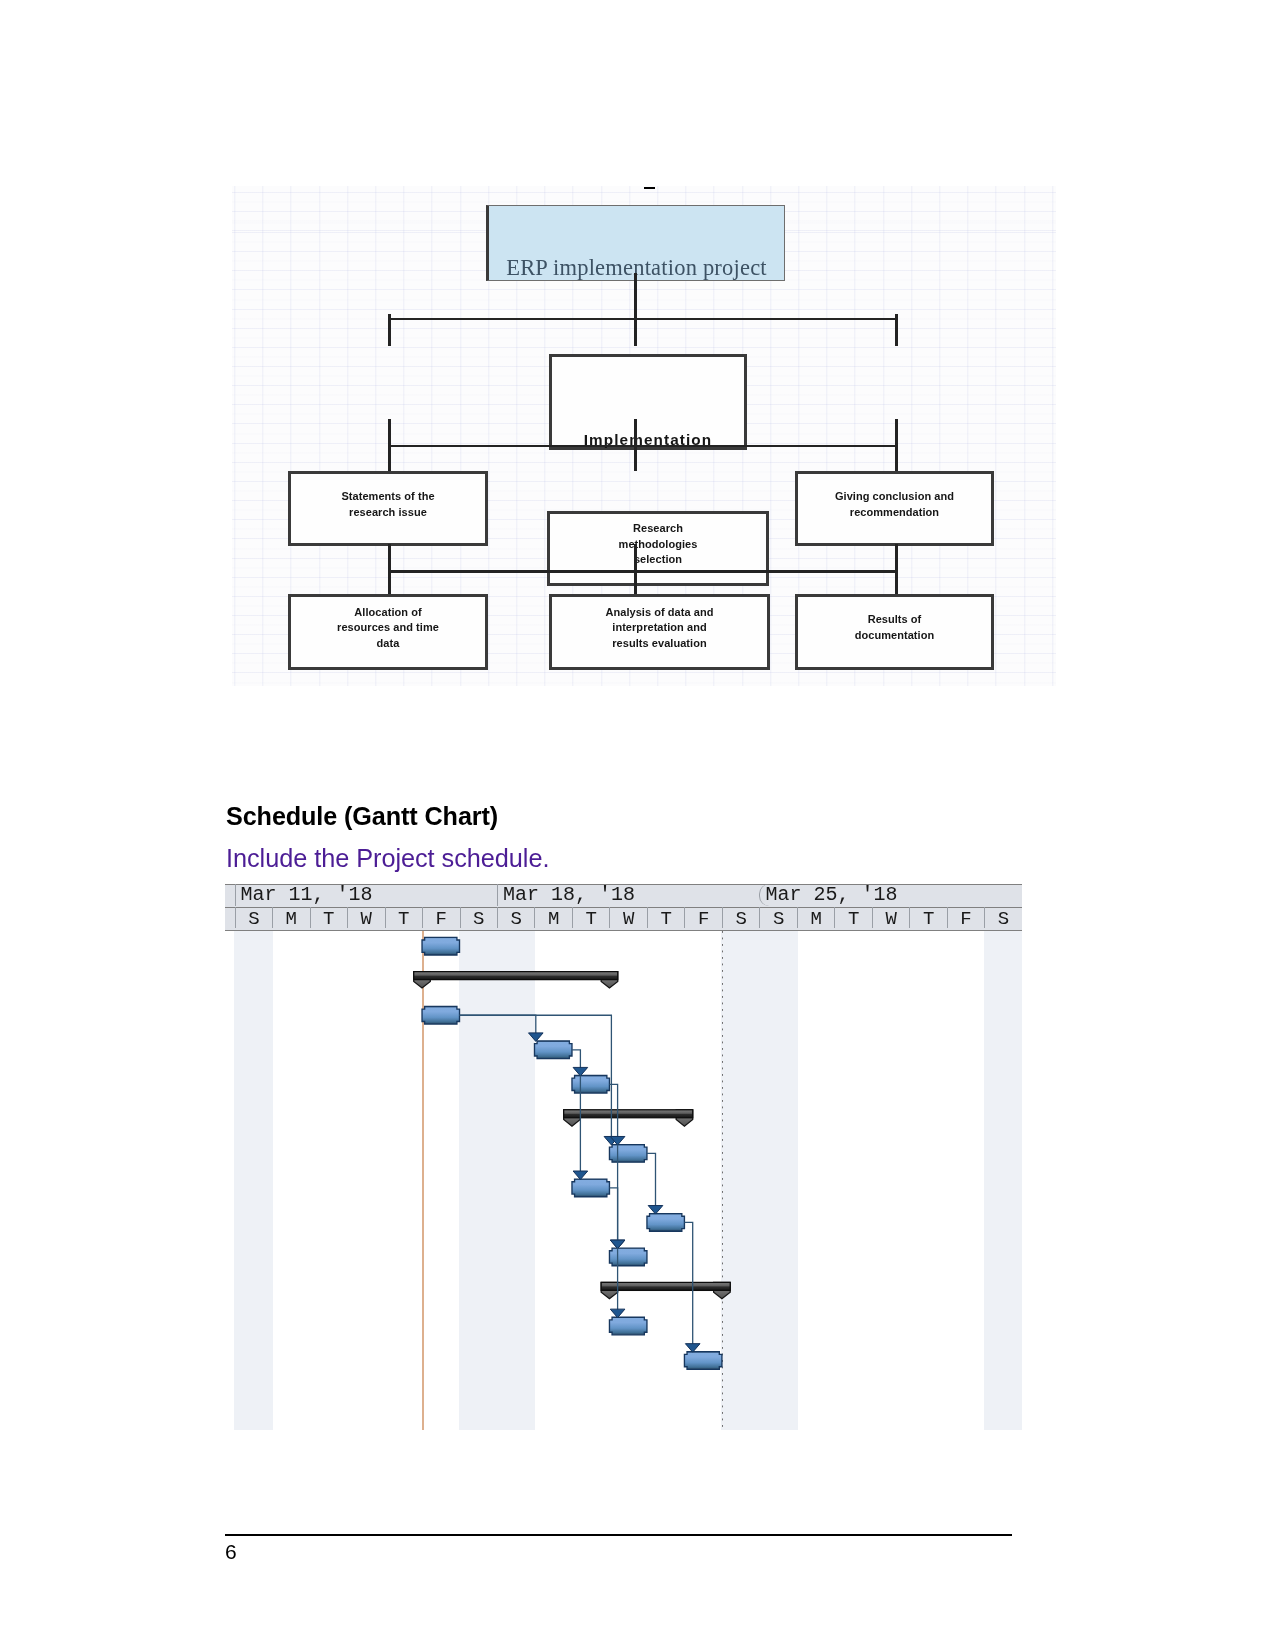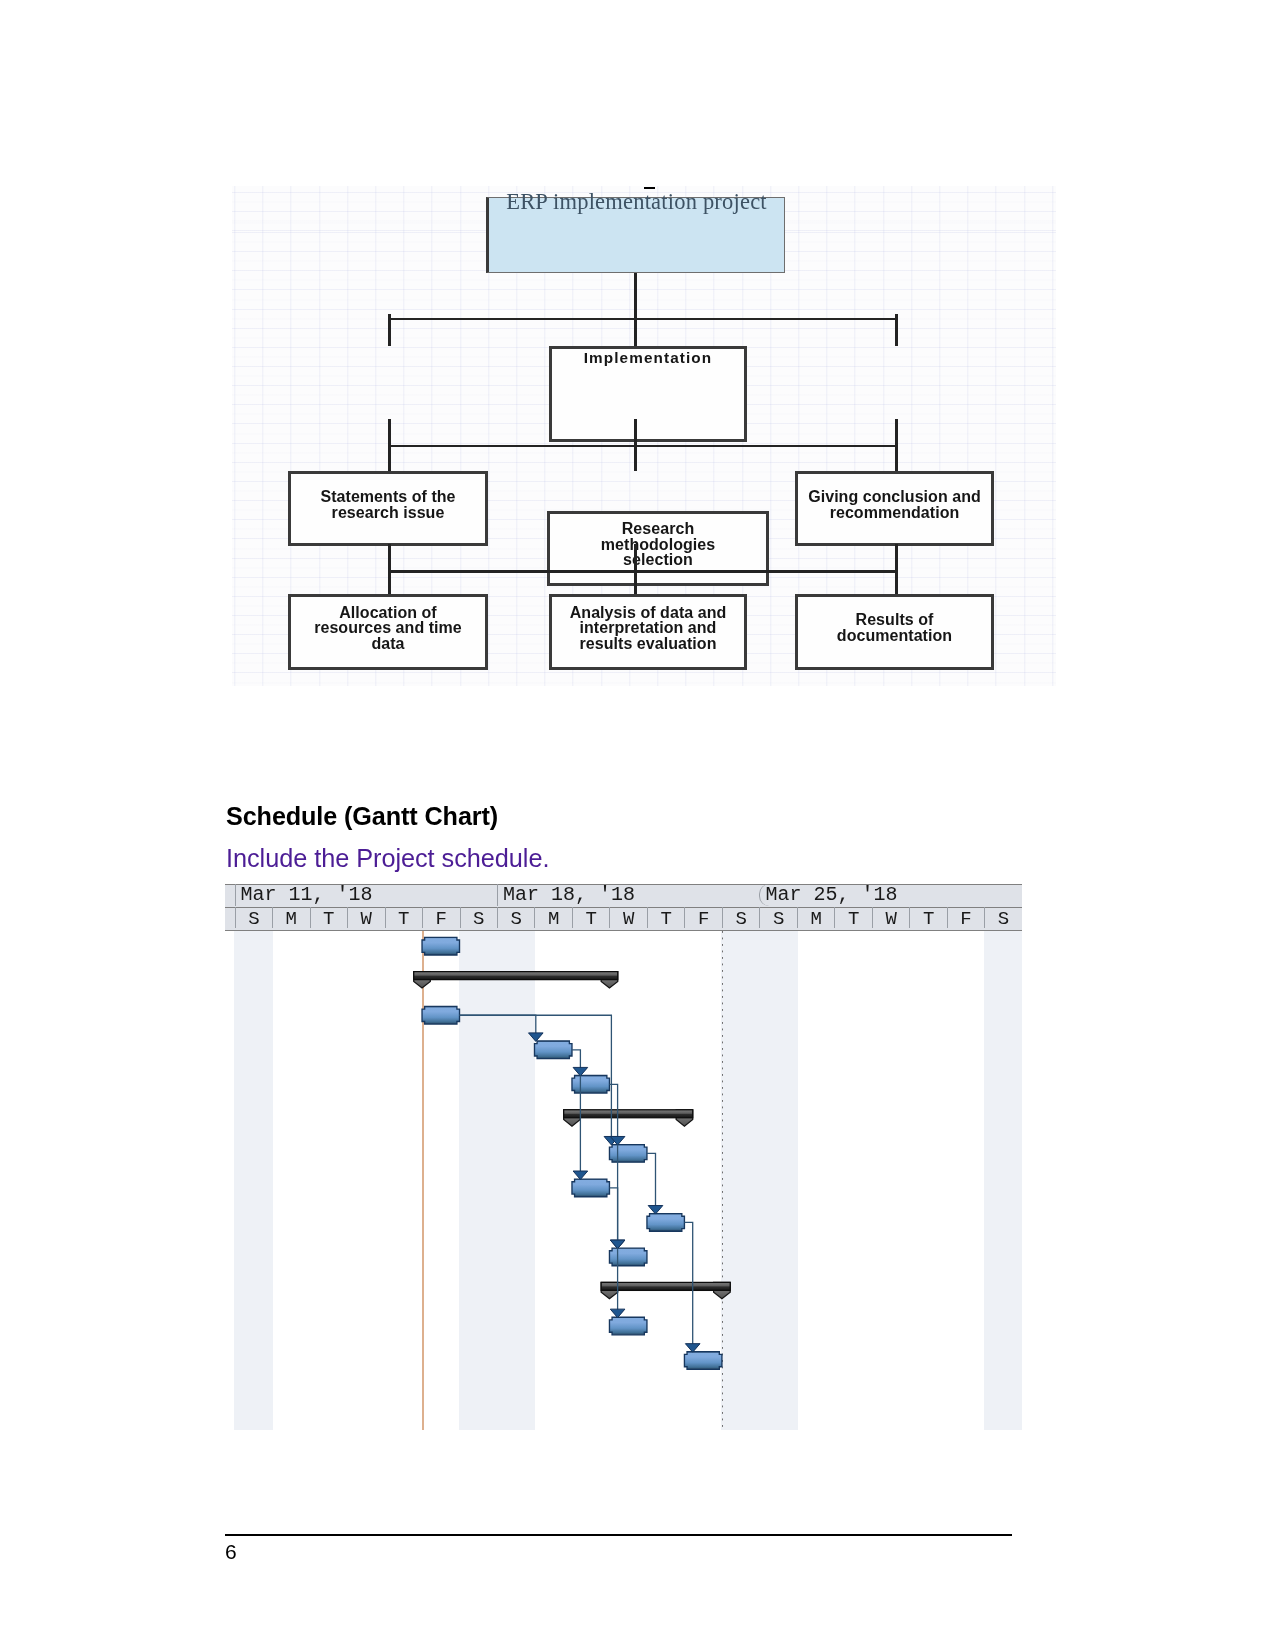--- a/index.html
+++ b/index.html
@@ -14,24 +14,24 @@
        repeating-linear-gradient(to right, rgba(150,158,215,.15) 0 1px, transparent 1px 28.2px),
        repeating-linear-gradient(to bottom, rgba(150,158,215,.13) 0 1px, transparent 1px 19.15px);
      background-position:2.3px 0px, 0px 46px;}
   #wbs .grid2{position:absolute;inset:0;
      background-image:
        repeating-linear-gradient(to bottom, rgba(140,148,200,.04) 0 1px, transparent 1px 19.15px);
      background-position:0px 36.4px;}
   .wbsbox{position:absolute;border:3px solid #3a3a3a;background:#fefefe;
           box-sizing:border-box;display:flex;align-items:center;justify-content:center;
           text-align:center;}
-  .wbsbox .t{font-size:16px;font-weight:bold;line-height:15.6px;color:#161616;
+  .wbsbox .t{font-size:11px;font-weight:bold;line-height:15.6px;color:#161616;
              letter-spacing:.05px;white-space:pre-line;position:relative;top:-4px;}
   .wbsbox.mid .t{padding-top:0;}
-  .wbsbox.mid{align-items:flex-start;}
+  .wbsbox.mid{align-items:flex-end;margin-top:8px;}
   .wbsbox.phase .t{font-size:15.3px;letter-spacing:1.1px;top:1px;}
   .wbsroot{background:#cce4f2;border:1.8px solid #6e6e6e;border-left:3px solid #3a3a3a;}
   .wbsroot .t{font-family:"Liberation Serif",serif;font-weight:normal;font-size:22.5px;
               color:#3d5264;letter-spacing:.2px;}
   .ln{position:absolute;background:#232323;}
 
   
   #heading{position:absolute;left:226px;top:802px;margin:0;padding:0;
            font-size:25.2px;font-weight:bold;line-height:28px;
            letter-spacing:-0.1px;color:#000;}
@@ -110,21 +110,21 @@
   <div class="ln" style="left:663px;top:358px;width:3px;height:27.2px;"></div>
   <div class="ln" style="left:156px;top:384px;width:3px;height:24.4px;"></div>
   <div class="ln" style="left:402px;top:384px;width:3px;height:24.4px;"></div>
   <div class="ln" style="left:663px;top:384px;width:3px;height:24.4px;"></div>
 
   <div class="wbsbox" style="left:56px;top:408px;width:200px;height:76px;">
     <div class="t">Allocation of
 resources and time
 data</div>
   </div>
-  <div class="wbsbox" style="left:317px;top:408px;width:198px;height:76px;">
+  <div class="wbsbox" style="left:317px;top:408px;width:221px;height:76px;">
     <div class="t">Analysis of data and
 interpretation and
 results evaluation</div>
   </div>
   <div class="wbsbox" style="left:563px;top:408px;width:199px;height:76px;">
     <div class="t">Results of
 documentation</div>
   </div>
 </div>
 

